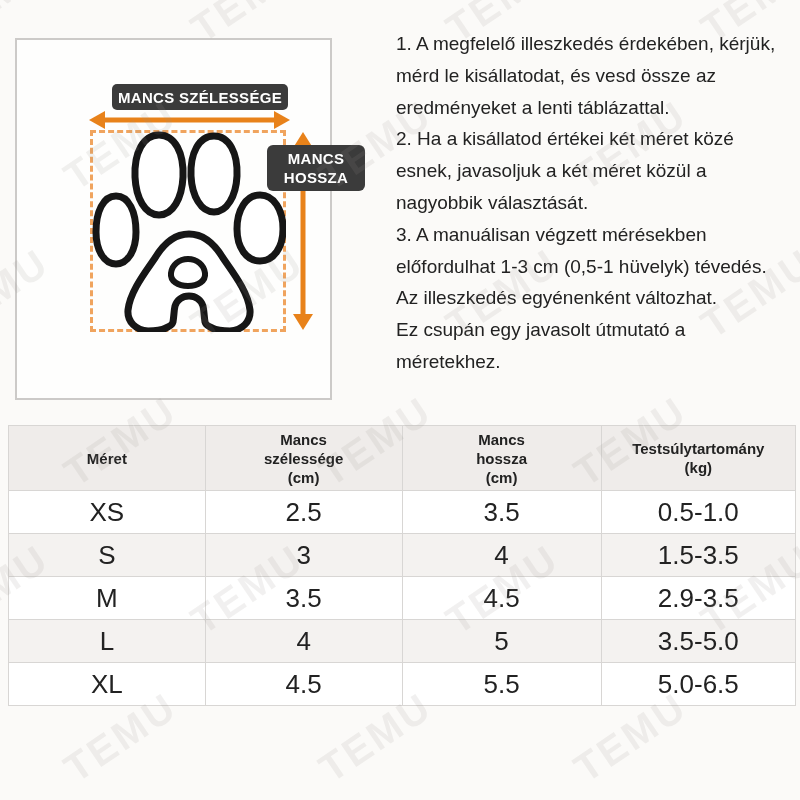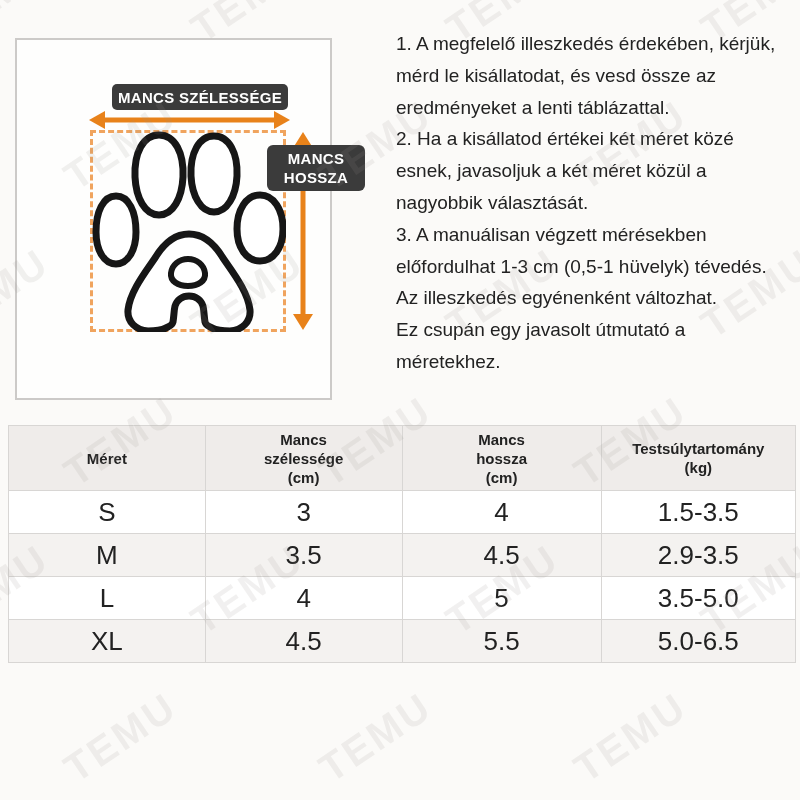--- a/index.html
+++ b/index.html
@@ -165,20 +165,26 @@
 szélessége
 (cm)</th>
           <th>Mancs
 hossza
 (cm)</th>
           <th>Testsúlytartomány
 (kg)</th>
         </tr>
     </thead>
     <tbody id="tbody-rows">
+        <tr>
+          <td>XS</td>
+          <td>2.5</td>
+          <td>3.5</td>
+          <td>0.5-1.0</td>
+        </tr>
         <tr>
           <td>S</td>
           <td>3</td>
           <td>4</td>
           <td>1.5-3.5</td>
         </tr>
         <tr>
           <td>M</td>
           <td>3.5</td>
           <td>4.5</td>

